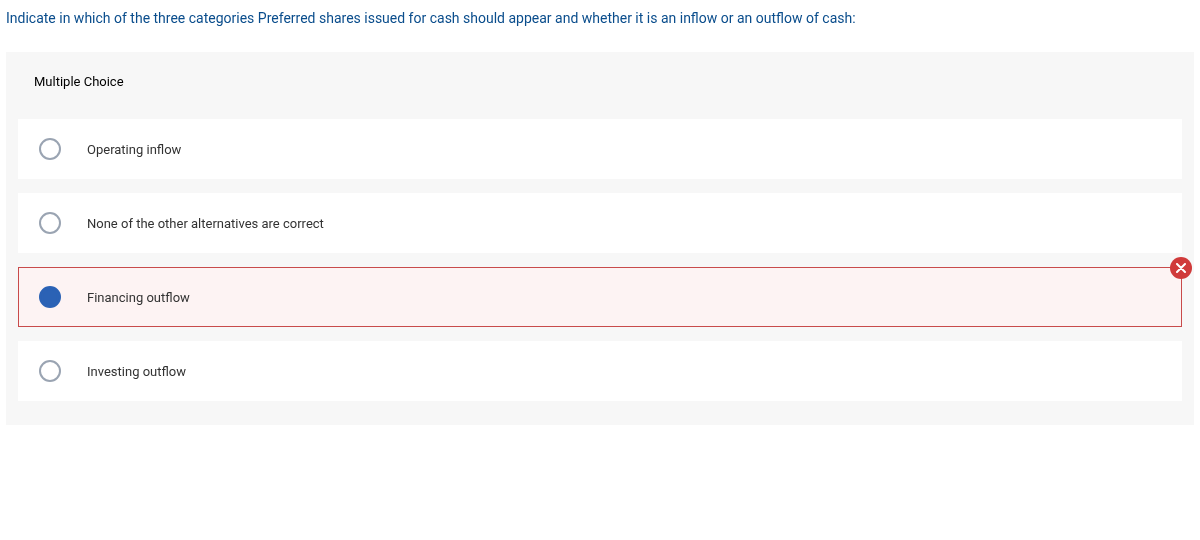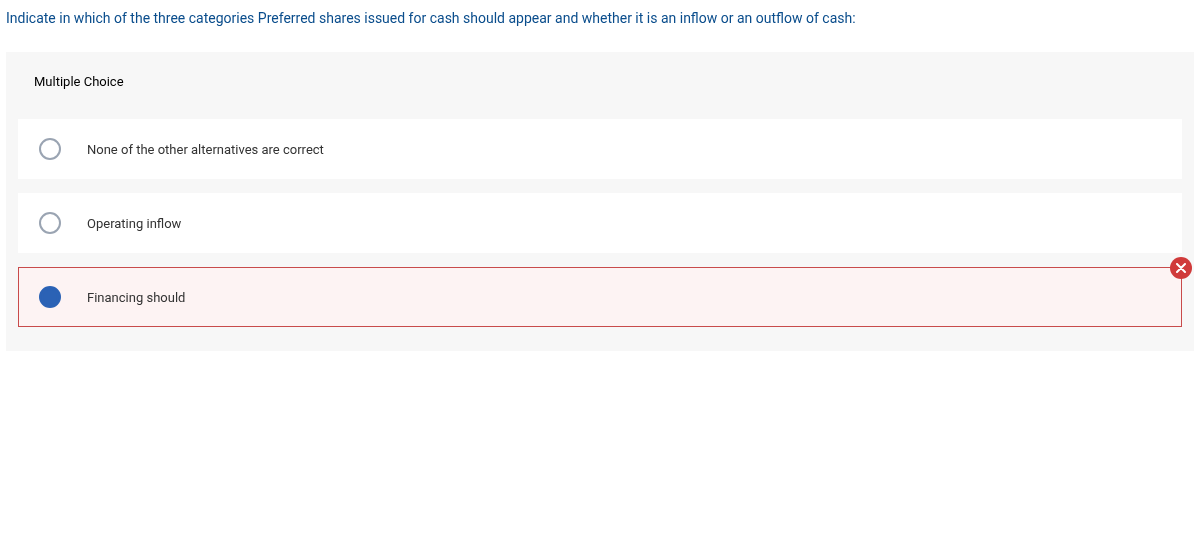--- a/index.html
+++ b/index.html
@@ -96,34 +96,38 @@
 
 <div class="question-text">Indicate in which of the three categories Preferred shares issued for cash should appear and whether it is an inflow or an outflow of cash:</div>
 
 <div class="quiz-container">
   <div class="quiz-header">Multiple Choice</div>
 
   <div class="options">
 
     <div class="option">
       <span class="radio"></span>
-      <span class="option-label">None of the other alternatives are correct</span>
+      <span class="option-label">Operating inflow</span>
     </div>
 
     <div class="option">
       <span class="radio"></span>
-      <span class="option-label">Operating inflow</span>
+      <span class="option-label">None of the other alternatives are correct</span>
     </div>
 
     <div class="option selected-wrong">
       <span class="radio"></span>
-      <span class="option-label">Financing should</span>
+      <span class="option-label">Financing outflow</span>
       <span class="wrong-badge">
         <svg viewBox="0 0 10 10">
             <path d="M1 1 L9 9 M9 1 L1 9" stroke="#fff" stroke-width="2" stroke-linecap="round" fill="none"></path>
           </svg>
       </span>
     </div>
 
 
+    <div class="option">
+      <span class="radio"></span>
+      <span class="option-label">Investing outflow</span>
+    </div>
 
   </div>
 </div>
 
 </body></html>

